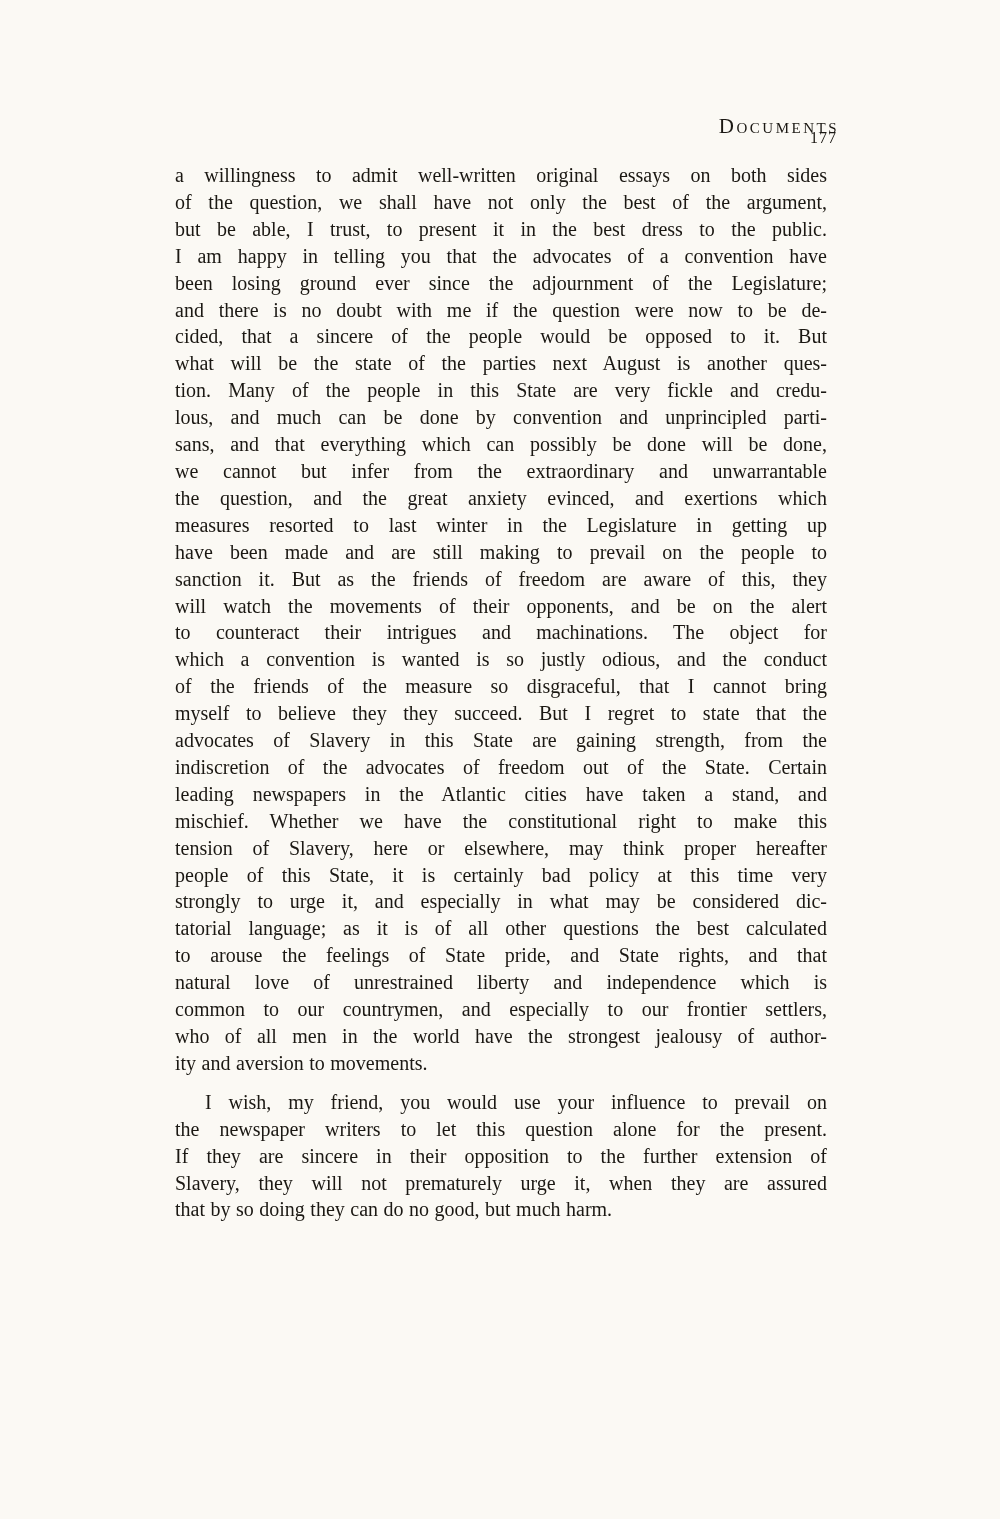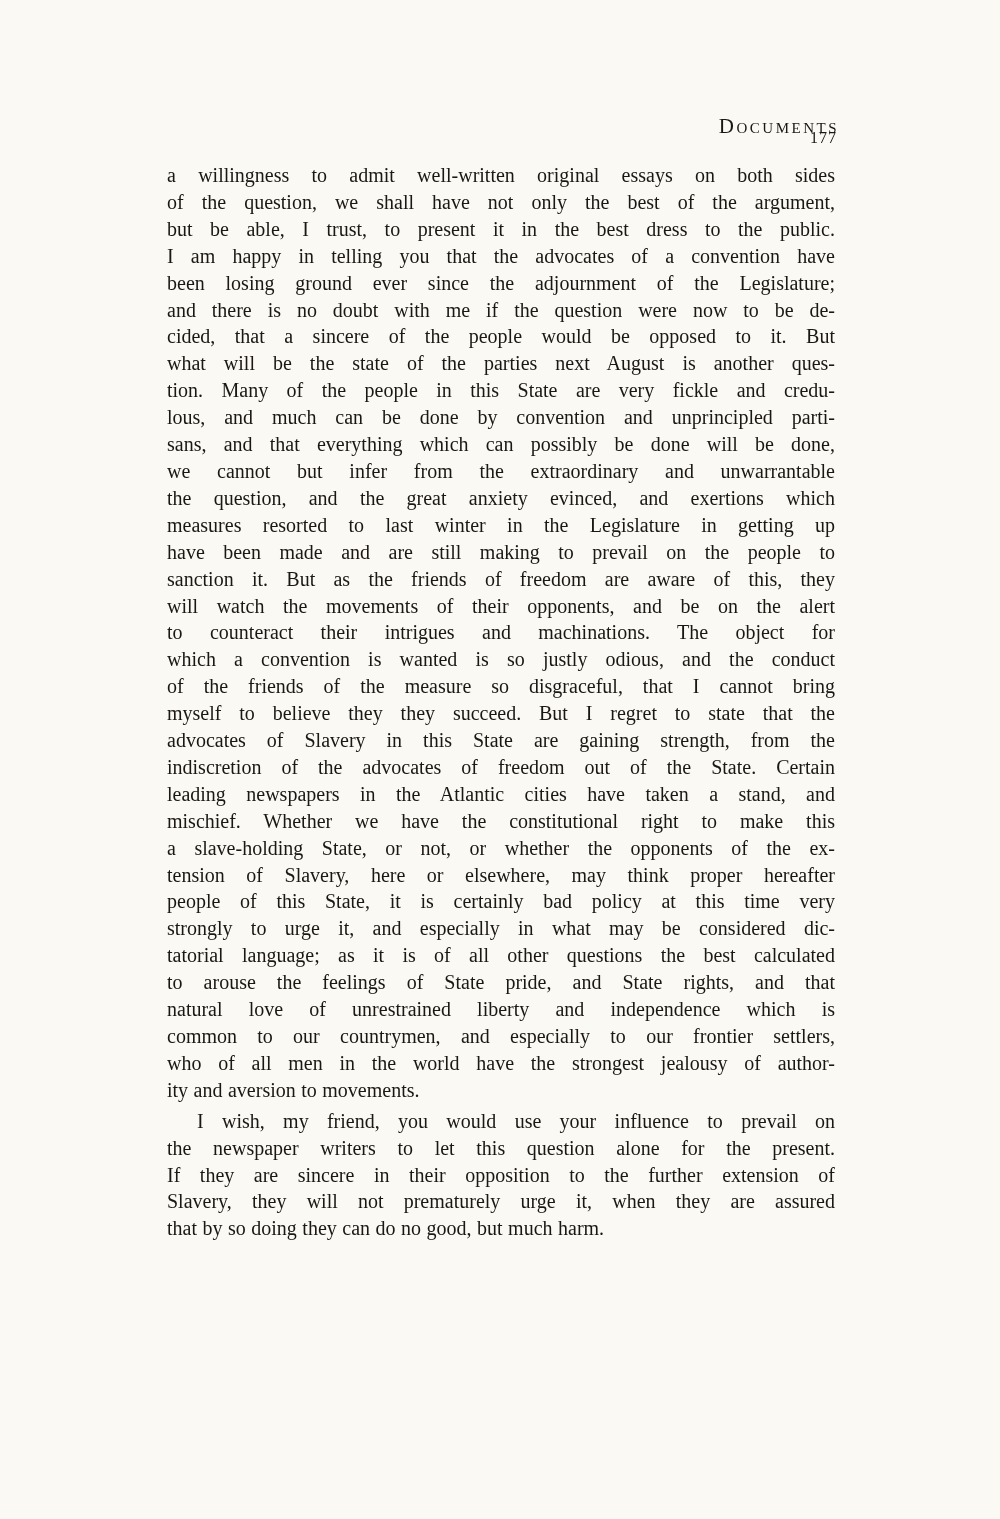--- a/index.html
+++ b/index.html
@@ -40,21 +40,21 @@
   }
   .running-head .folio {
     position: absolute;
     right: 2px;
     top: 12px;
     font-size: 16px;
     line-height: 28px;
     letter-spacing: 1px;
   }
   .paragraph {
-    margin: 4px;
+    margin: 12px;
   }
   .line {
     font-size: 20px;
     line-height: 26.9px;
     text-align: justify;
     text-align-last: justify;
     word-spacing: 0.5px;
   }
   .line.last {
     text-align-last: left;
@@ -92,21 +92,20 @@
           <div class="line">sanction it.  But as the friends of freedom are aware of this, they</div>
           <div class="line">will watch the movements of their opponents, and be on the alert</div>
           <div class="line">to counteract their intrigues and machinations.  The object for</div>
           <div class="line">which a convention is wanted is so justly odious, and the conduct</div>
           <div class="line">of the friends of the measure so disgraceful, that I cannot bring</div>
           <div class="line">myself to believe they they succeed.  But I regret to state that the</div>
           <div class="line">advocates of Slavery in this State are gaining strength, from the</div>
           <div class="line">indiscretion of the advocates of freedom out of the State.  Certain</div>
           <div class="line">leading newspapers in the Atlantic cities have taken a stand, and</div>
           <div class="line">mischief.  Whether we have the constitutional right to make this</div>
-          <div class="line">a slave-holding State, or not, or whether the opponents of the ex-</div>
           <div class="line">tension of Slavery, here or elsewhere, may think proper hereafter</div>
           <div class="line">people of this State, it is certainly bad policy at this time very</div>
           <div class="line">strongly to urge it, and especially in what may be considered dic-</div>
           <div class="line">tatorial language; as it is of all other questions the best calculated</div>
           <div class="line">to arouse the feelings of State pride, and State rights, and that</div>
           <div class="line">natural love of unrestrained liberty and independence which is</div>
           <div class="line">common to our countrymen, and especially to our frontier settlers,</div>
           <div class="line">who of all men in the world have the strongest jealousy of author-</div>
           <div class="line last">ity and aversion to movements.</div>
         </div>

